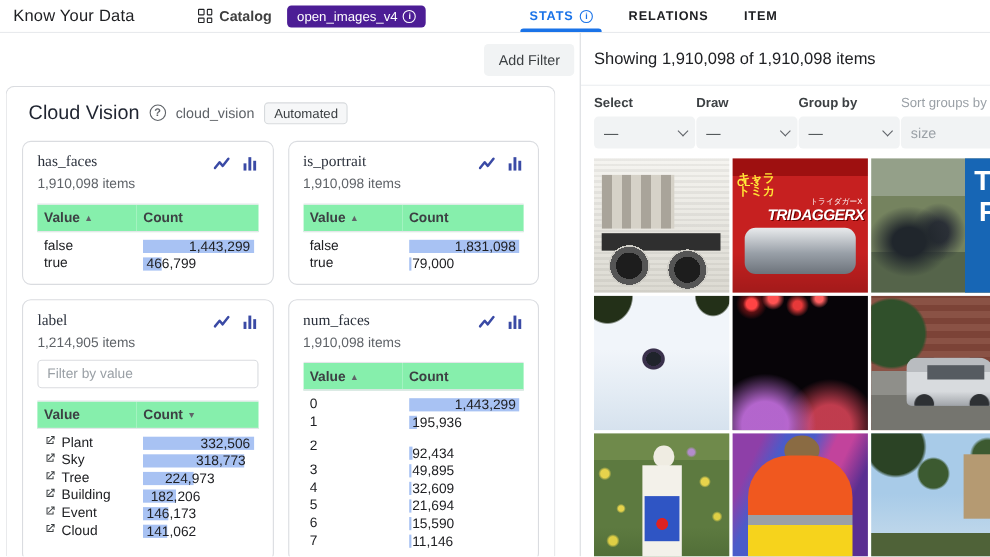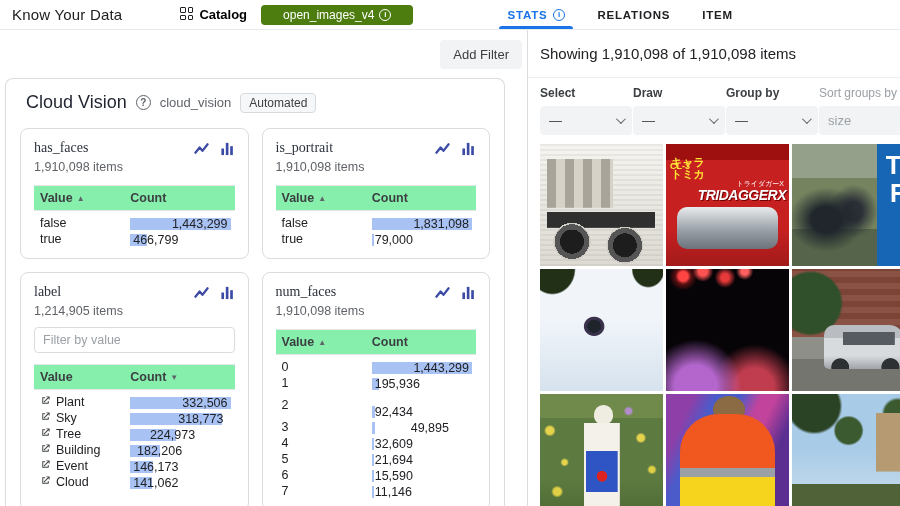--- a/index.html
+++ b/index.html
@@ -3,26 +3,26 @@
 <meta charset="utf-8">
 <style>
   * { box-sizing: border-box; margin: 0; padding: 0; }
   html,body { width:900px; height:506px; overflow:hidden; background:#fff;
     font-family:"Liberation Sans", sans-serif; color:#202124; }
 
   
   .topbar { height:30px; display:flex; align-items:stretch; background:#fff;
     border-bottom:1px solid #e8eaed; padding-left:12px; position:relative; }
   .app-title { font-size:15px; color:#202124; align-self:center; letter-spacing:.2px; }
-  .catalog { display:flex; align-items:flex-start; gap:6px; margin-left:58px; font-size:13px;
-    font-weight:700; color:#000000; cursor:pointer; align-self:center; }
+  .catalog { display:flex; align-items:center; gap:6px; margin-left:58px; font-size:13px;
+    font-weight:700; color:#404040; cursor:pointer; align-self:center; }
   .grid-icon { width:13px; height:13px; display:grid; grid-template-columns:1fr 1fr; gap:2px; }
   .grid-icon i { border:1.6px solid #202124; border-radius:1px; }
-  .chip { margin-left:14px; align-self:center; background:#4d7c0f; color:#fff; font-size:12px;
-    padding:3px 22px; border-radius:4px; display:flex; align-items:center; gap:5px; cursor:pointer; }
+  .chip { margin-left:14px; align-self:center; background:#4c1d95; color:#fff; font-size:12px;
+    padding:3px 9px; border-radius:4px; display:flex; align-items:center; gap:5px; cursor:pointer; }
   .circ { width:12px; height:12px; border:1.3px solid currentColor; border-radius:50%;
     display:inline-flex; align-items:center; justify-content:center; font-size:8px;
     font-weight:700; font-style:normal; line-height:1; }
   .tabs { display:flex; margin-left:78px; align-self:stretch; }
   .tab { position:relative; display:flex; align-items:center; gap:6px; padding:0 16px;
     font-size:11.5px; font-weight:700; letter-spacing:.8px; color:#202124; cursor:pointer; }
   .tab.active { color:#1a73e8; }
   .tab.active::after { content:""; position:absolute; left:8px; right:8px; bottom:0;
     height:3px; background:#1a73e8; border-radius:3px 3px 0 0; }
 
@@ -530,21 +530,21 @@
                 <tr>
     <td>
       <span class="v-cell">
 
         <span class="v-label">3</span>
       </span>
     </td>
     <td>
       <span class="cw">
         <span class="bar" style="width: 3.5%;"></span>
-        <span class="num" style="min-width: 3.5%; margin-left: 36px;">49,895</span>
+        <span class="num" style="min-width: 3.5%;">49,895</span>
       </span>
     </td>
   </tr>
                 <tr>
     <td>
       <span class="v-cell">
 
         <span class="v-label">4</span>
       </span>
     </td>

